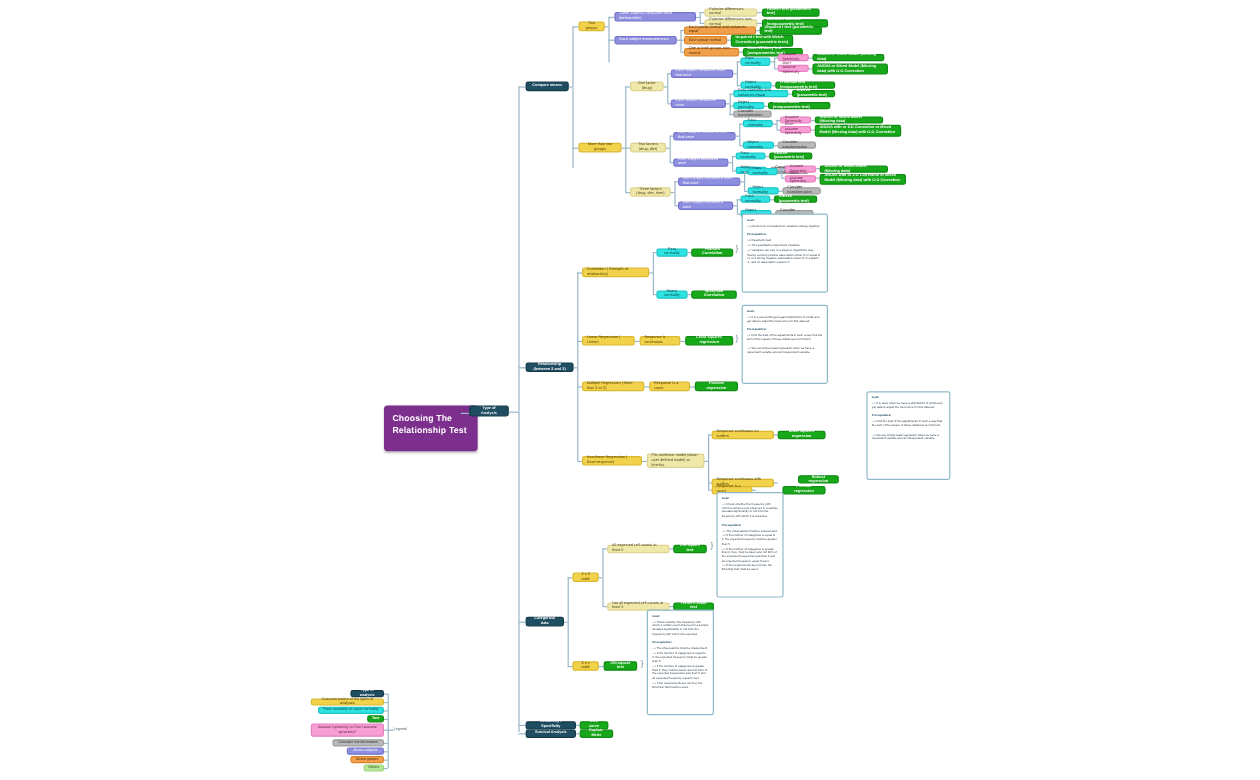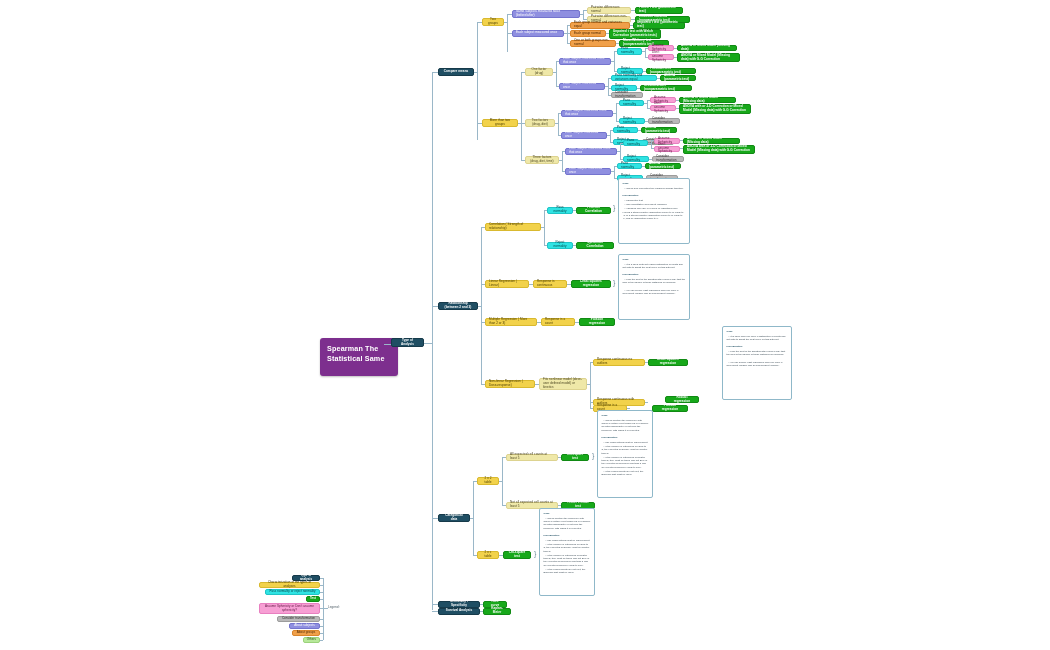--- a/index.html
+++ b/index.html
@@ -73,22 +73,22 @@
   #legend{position:absolute;}
   #legend .node{font-size:3.0px;}
   .legend-label{position:absolute;font-size:3.2px;color:#54626b;}
 </style>
 </head>
 <body>
 
 <div id="stage">
 
   <div class="root" style="left:320px;top:338px;width:64px;height:26px;">
-    <span>Spearman The</span><br>
-    <span>Statistical Same</span>
+    <span>Choosing The</span><br>
+    <span>Relationship Test</span>
   </div>
 
   <div class="lnk h" style="left:384px;top:344px;width:7px;"></div>
   <div class="node t-analysis c" style="left:391px;top:338px;width:33px;height:9px;">Type of Analysis</div>
 
   <div class="lnk h" style="left:424px;top:343px;width:8px;"></div>
   <div class="lnk v" style="left:432px;top:72px;height:538px;"></div>
 
   <div class="lnk h" style="left:432px;top:72px;width:6px;"></div>
   <div class="node t-analysis c" style="left:438px;top:68px;width:36px;height:8px;">Compare means</div>

